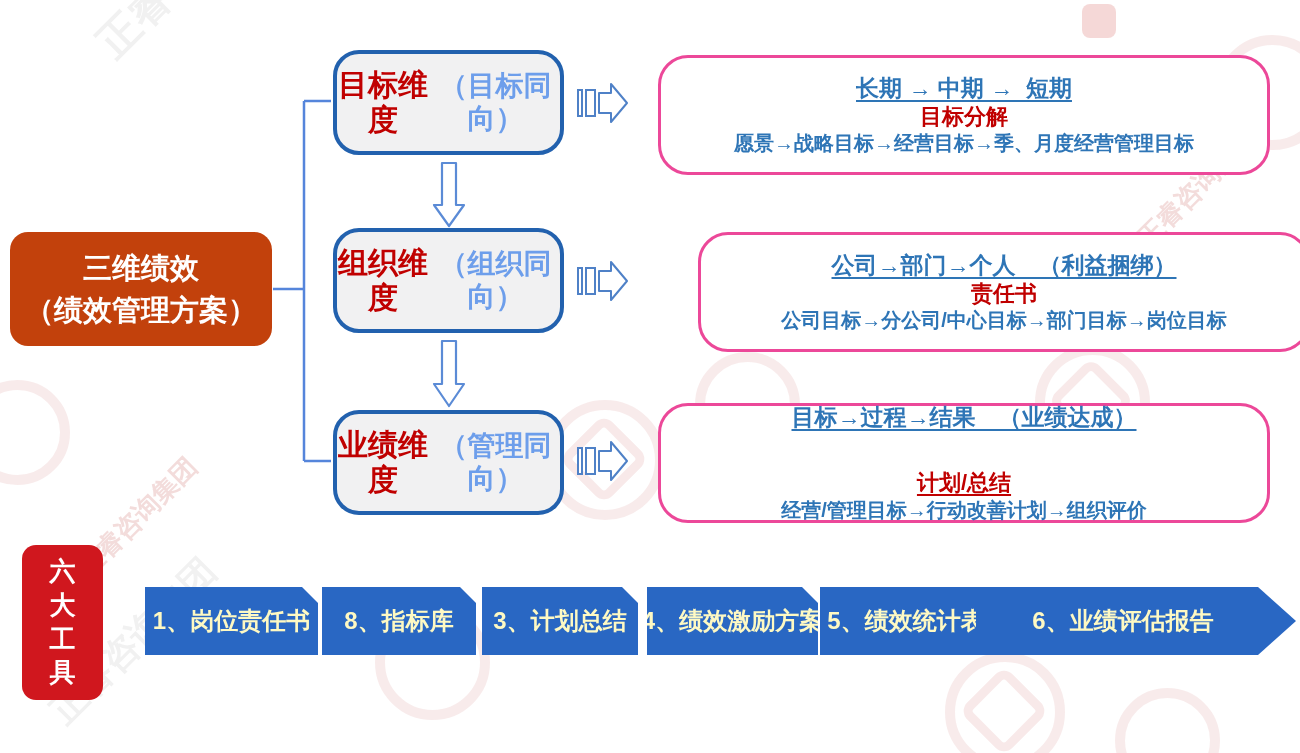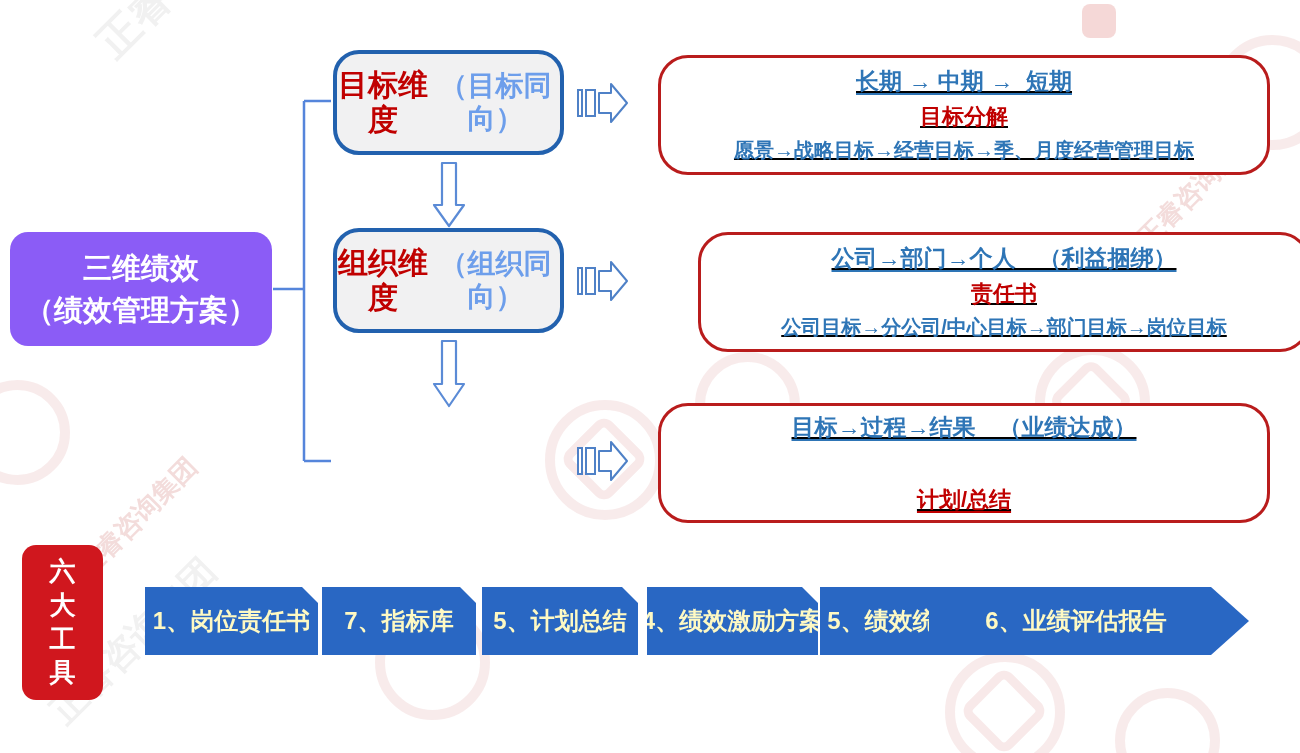--- a/index.html
+++ b/index.html
@@ -12,41 +12,41 @@
   .wm-circle{border:10px solid #f3dbda;border-radius:50%;opacity:.55;}
   .wm-square{border:9px solid #f3dbda;border-radius:12px;transform:rotate(45deg);opacity:.6;}
   .wm-text{font-weight:bold;white-space:nowrap;transform:rotate(-45deg);transform-origin:left top;}
   .wm-text.gray{color:#f1f1f1;font-size:42px;}
   .wm-text.pink{color:#f3dcdb;font-size:26px;}
   .wm-dot{background:#f2cecd;border-radius:8px;opacity:.8;}
 
   
   .root-box{
     position:absolute;left:10px;top:232px;width:262px;height:114px;
-    background:#8b5cf6;border-radius:18px;color:#fff;font-weight:bold;
+    background:#c2410c;border-radius:18px;color:#fff;font-weight:bold;
     display:flex;flex-direction:column;align-items:center;justify-content:center;
     font-size:29px;line-height:1.45;text-align:center;
   }
 
   
   .dim-box{
     position:absolute;left:333px;width:231px;height:105px;
     background:#F1F1F2;border:4px solid #2261AE;border-radius:26px;
     display:flex;align-items:center;justify-content:center;
     text-align:center;box-sizing:border-box;gap:2px;
   }
   .dim-title{font-size:30px;font-weight:bold;color:#C00000;line-height:1.15;}
   .dim-sub{font-size:28px;font-weight:bold;color:#6D9EEB;line-height:1.15;}
 
   
   .detail-box{
     position:absolute;left:658px;width:612px;height:120px;
-    background:#fff;border:3px solid #b91c1c;border-radius:30px;
+    background:#fff;border:3px solid #ec4899;border-radius:30px;
     display:flex;flex-direction:column;align-items:center;justify-content:center;
-    text-align:center;box-sizing:border-box;gap:8px;text-decoration:underline;
+    text-align:center;box-sizing:border-box;gap:1px;
   }
   .d-line1{font-size:23px;font-weight:bold;color:#2E75B6;white-space:pre;
            text-decoration:underline;text-underline-offset:4px;line-height:1.25;}
   .d-line2{font-size:22px;font-weight:bold;color:#C00000;white-space:pre;line-height:1.2;text-align:center;}
   .d-line2.u{text-decoration:underline;text-underline-offset:4px;margin-top:37px;}
   .d-line3{font-size:20px;font-weight:bold;color:#2E75B6;white-space:pre;line-height:1.25;}
 
   
   #connectors{position:absolute;left:0;top:0;pointer-events:none;}
 
@@ -121,43 +121,48 @@
   </div>
 
   <div class="dim-box" style="top:50px;">
     <div class="dim-title">目标维度</div>
     <div class="dim-sub">（目标同向）</div>
   </div>
   <div class="dim-box" style="top:228px;">
     <div class="dim-title">组织维度</div>
     <div class="dim-sub">（组织同向）</div>
   </div>
+  <div class="dim-box" style="top:410px;">
+    <div class="dim-title">业绩维度</div>
+    <div class="dim-sub">（管理同向）</div>
+  </div>
 
   <div class="detail-box" style="top:55px;">
     <div class="d-line1">长期 → 中期 →  短期</div>
     <div class="d-line2">目标分解</div>
     <div class="d-line3">愿景→战略目标→经营目标→季、月度经营管理目标</div>
   </div>
   <div class="detail-box" style="top:232px;margin-left:40px;">
     <div class="d-line1">公司→部门→个人　（利益捆绑）</div>
     <div class="d-line2">责任书</div>
     <div class="d-line3">公司目标→分公司/中心目标→部门目标→岗位目标</div>
   </div>
   <div class="detail-box" style="top:403px;">
     <div class="d-line1">目标→过程→结果　（业绩达成）</div>
     <div class="d-line2 u">计划/总结</div>
+    <div class="d-line3">经营/管理目标→行动改善计划→组织评价</div>
   </div>
 
   <div class="tools-header">
     <div>六</div>
     <div>大</div>
     <div>工</div>
     <div>具</div>
   </div>
 
   <div class="tool-box" style="left:145px;width:173px;">1、岗位责任书</div>
-  <div class="tool-box" style="left:322px;width:154px;">7、指标库</div>
-  <div class="tool-box" style="left:482px;width:156px;">5、计划总结</div>
+  <div class="tool-box" style="left:322px;width:154px;">8、指标库</div>
+  <div class="tool-box" style="left:482px;width:156px;">3、计划总结</div>
   <div class="tool-box" style="left:647px;width:171px;">4、绩效激励方案</div>
   <div class="tool-box" style="left:820px;width:172px;">5、绩效统计表</div>
-  <div class="tool-box arrow" style="left:929px;width:320px;">6、业绩评估报告</div>
+  <div class="tool-box arrow" style="left:976px;width:320px;">6、业绩评估报告</div>
 
 </div>
 
 </body></html>

